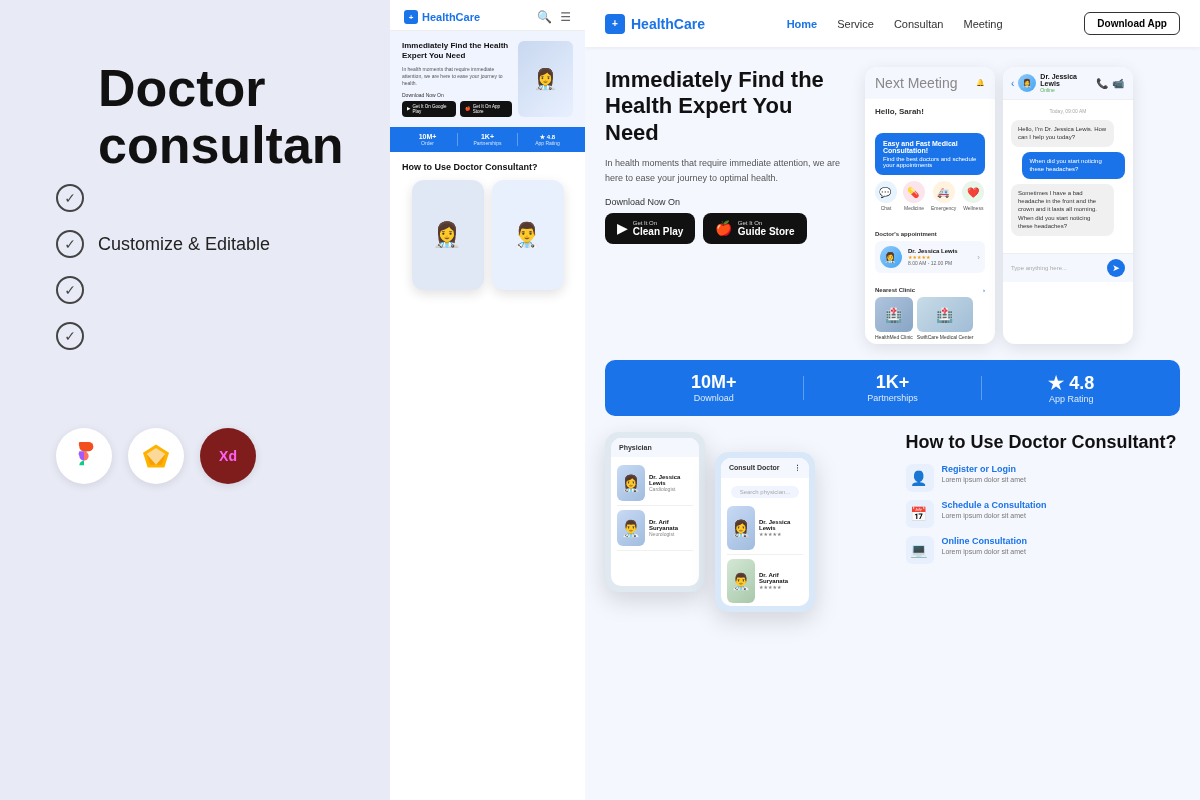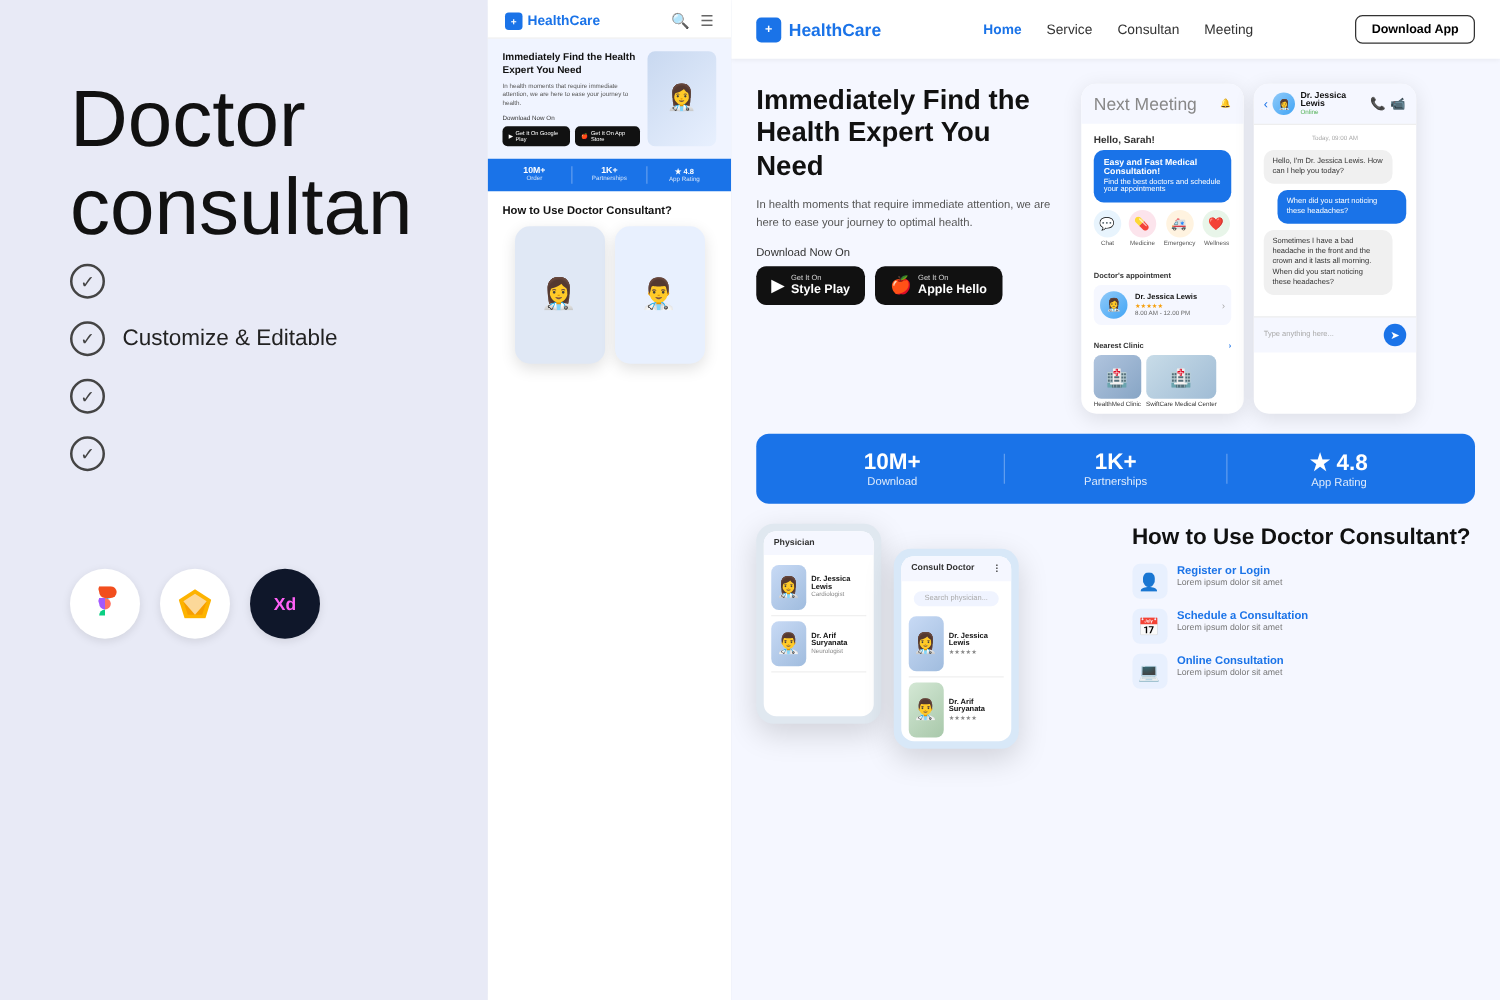--- a/index.html
+++ b/index.html
@@ -15,25 +15,26 @@
     
     .left-panel {
       width: 390px;
       min-width: 390px;
       padding: 60px 40px 40px 56px;
       display: flex;
       flex-direction: column;
       justify-content: flex-start;
     }
     .main-title {
-      font-size: 64px;
-      font-weight: 400;
+      font-size: 52px;
+      font-weight: 700;
       color: #111;
       line-height: 1.1;
       margin-bottom: 10px;
+      margin-left: 42px;
     }
     .sub-title {
       font-size: 32px;
       font-weight: 400;
       color: #333;
       margin-bottom: 40px;
     }
     .features-list {
       list-style: none;
       margin-bottom: 40px;
@@ -70,21 +71,21 @@
       border-radius: 50%;
       background: white;
       display: flex;
       align-items: center;
       justify-content: center;
       font-size: 22px;
       box-shadow: 0 2px 8px rgba(0,0,0,0.1);
     }
     .tool-icon.figma { color: #F24E1E; }
     .tool-icon.sketch { color: #F7B500; }
-    .tool-icon.xd { color: #FF61F6; background: #0f172a; }
+    .tool-icon.xd { color: #FF61F6; background: #7f1d1d; }
 
     
     .right-panel {
       flex: 1;
       position: relative;
       overflow: hidden;
     }
 
     
     .preview-left {
@@ -341,21 +342,21 @@
       justify-content: space-between;
       font-size: 7px;
     }
     .phone-hello {
       padding: 8px 10px;
     }
     .phone-hello h4 {
       font-size: 8px;
       font-weight: 700;
       color: #333;
-      margin-bottom: 4px;
+      margin-bottom: 17px;
     }
     .consultation-card {
       background: #1a73e8;
       border-radius: 8px;
       padding: 7px 8px;
       color: white;
       font-size: 6px;
       margin-bottom: 6px;
     }
     .consultation-card h5 {
@@ -760,28 +761,28 @@
     <div class="website-hero">
       <div class="hero-text">
         <h1>Immediately Find the Health Expert You Need</h1>
         <p>In health moments that require immediate attention, we are here to ease your journey to optimal health.</p>
         <div class="dl-label">Download Now On</div>
         <div class="app-btns">
           <div class="app-btn">
             <span style="font-size:14px;">▶</span>
             <div>
               <div style="font-size:6px;opacity:0.8;">Get It On</div>
-              <div class="store-name">Style Play</div>
+              <div class="store-name">Clean Play</div>
             </div>
           </div>
           <div class="app-btn">
             <span style="font-size:14px;">🍎</span>
             <div>
               <div style="font-size:6px;opacity:0.8;">Get It On</div>
-              <div class="store-name">Apple Hello</div>
+              <div class="store-name">Guide Store</div>
             </div>
           </div>
         </div>
       </div>
 
       <div class="hero-mockups">
 
         <div class="phone-card">
           <div class="phone-card-header">
             <span style="font-size:14px;color:#888;">Next Meeting</span>

